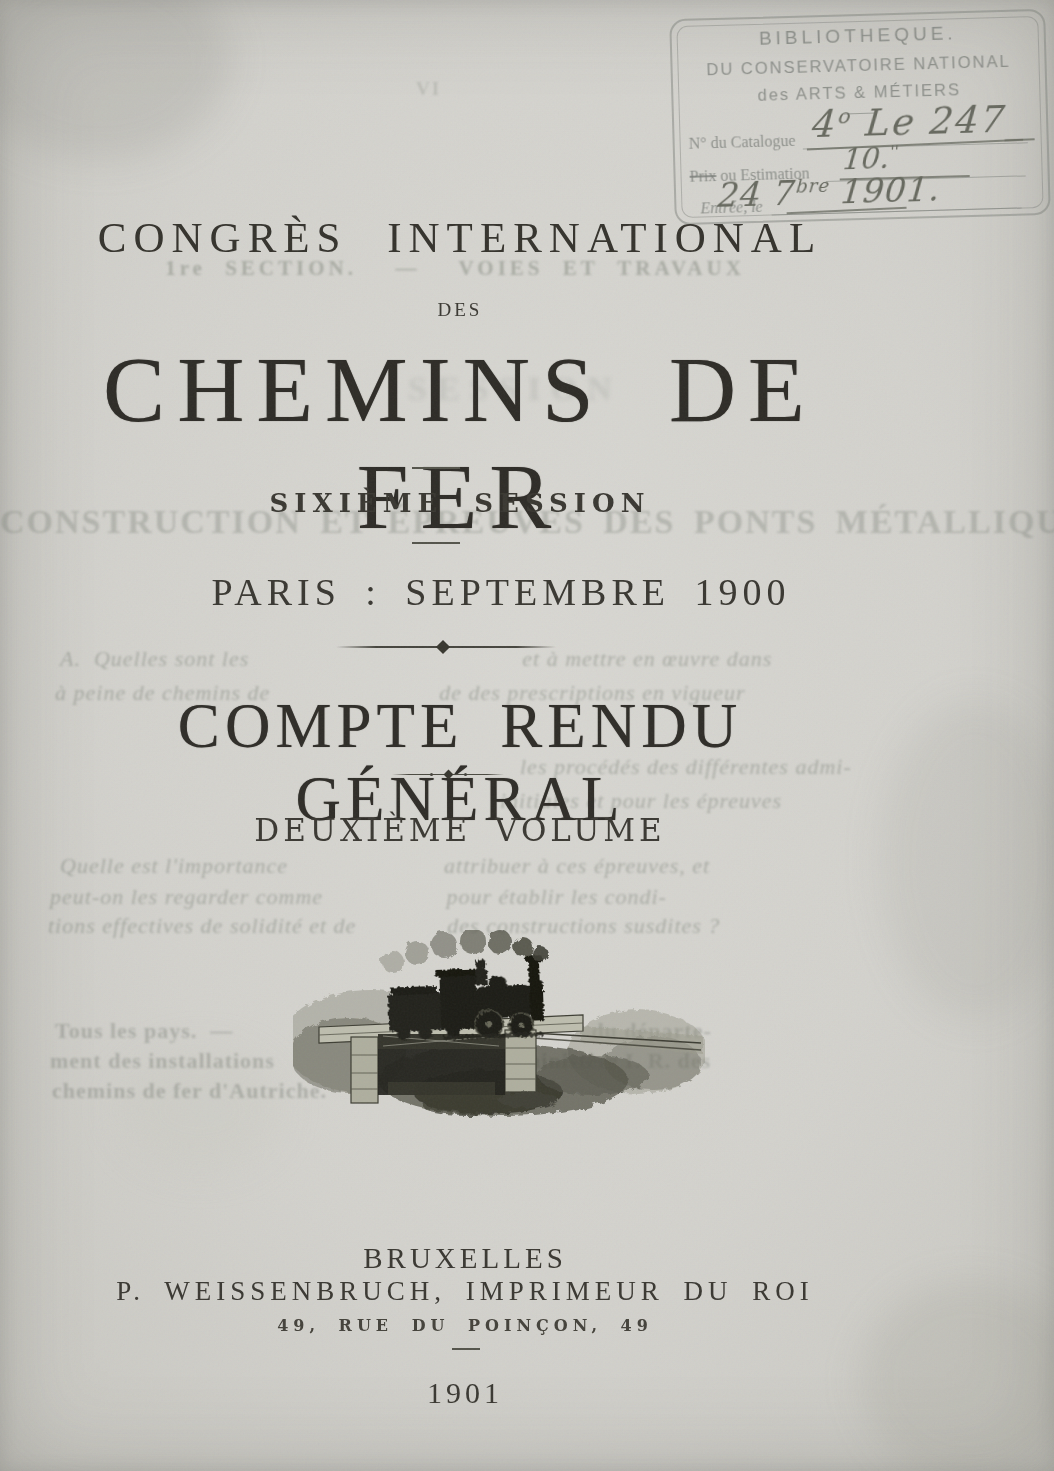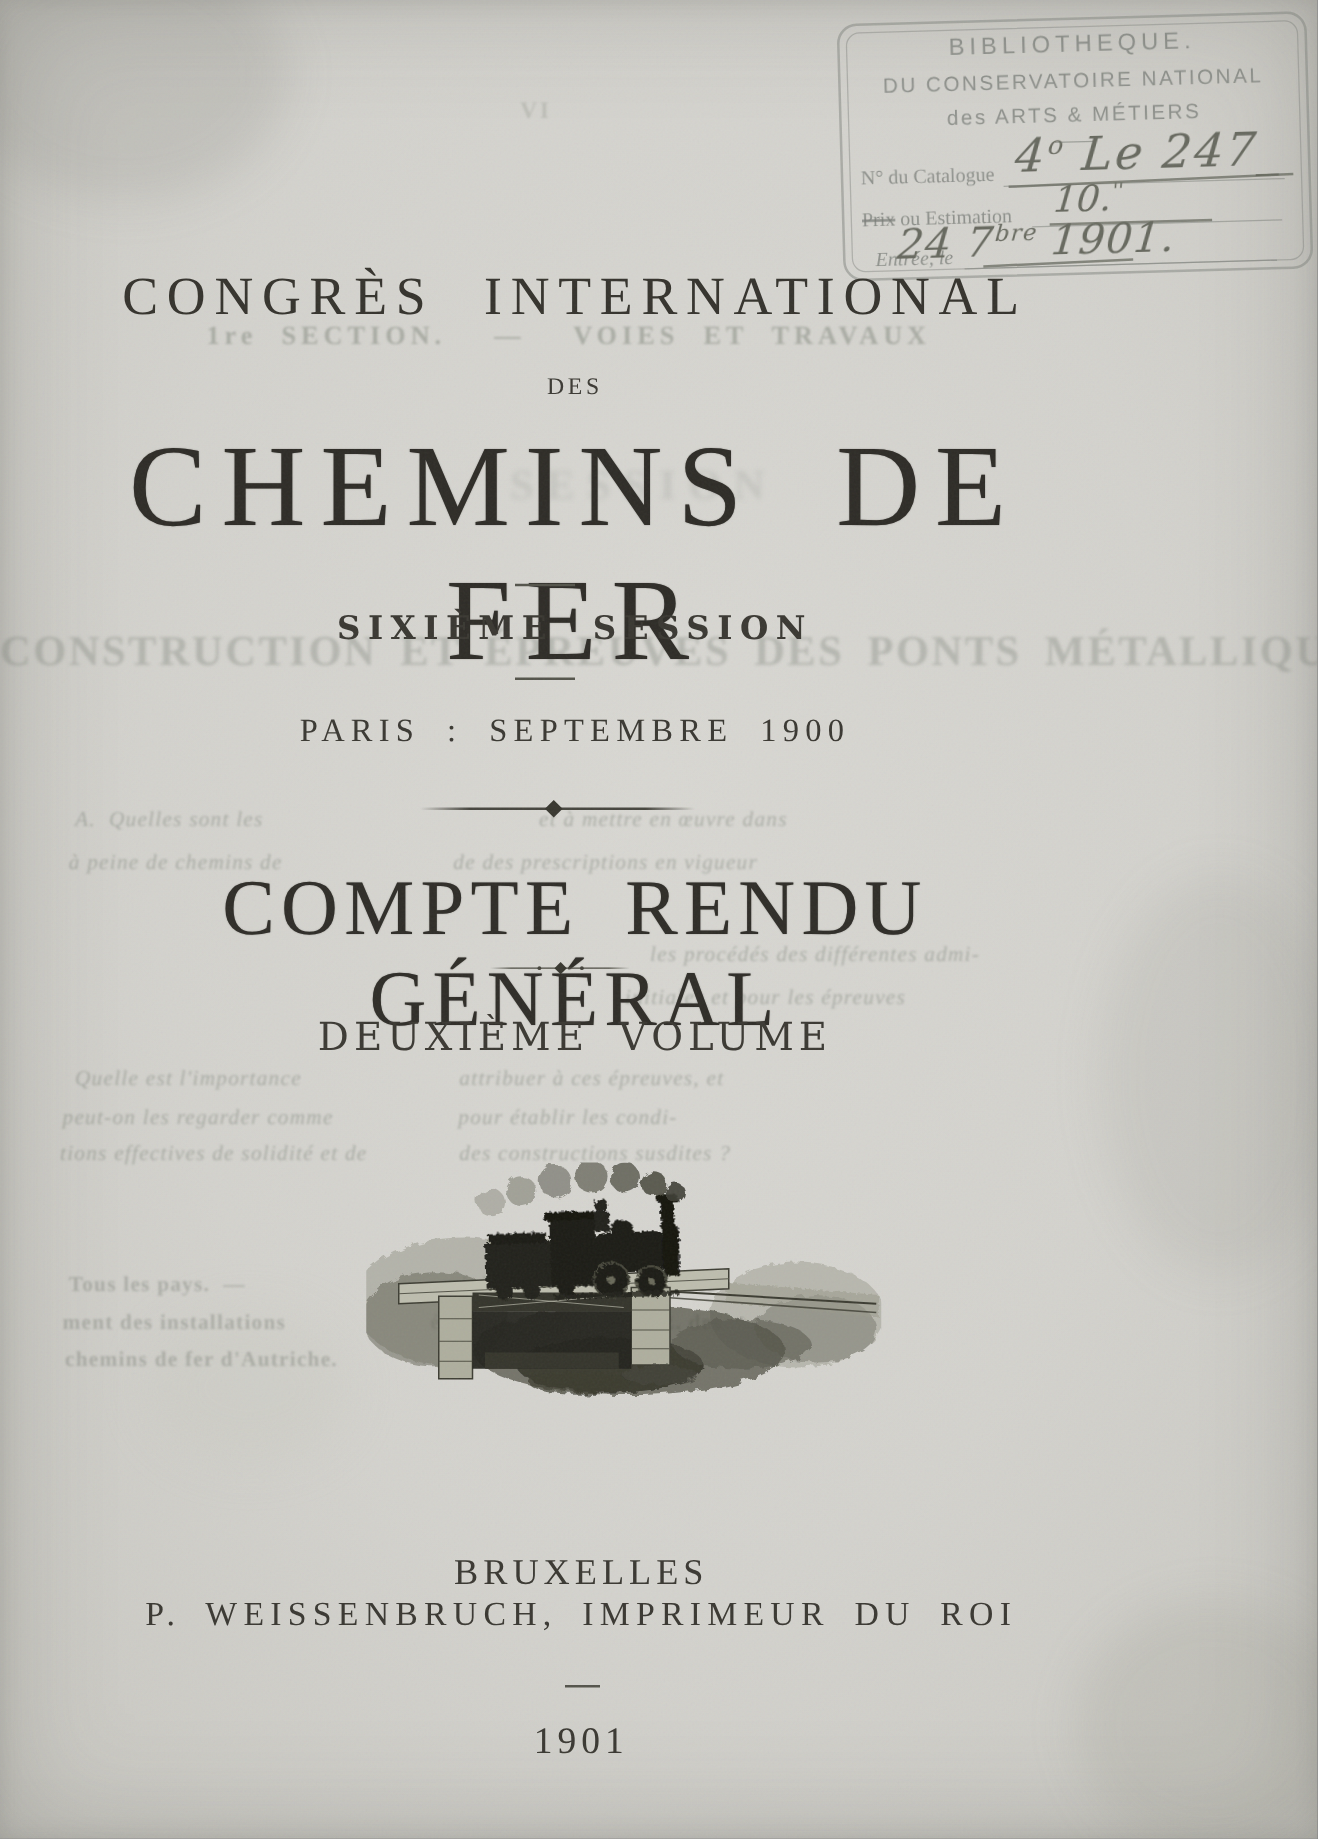--- a/index.html
+++ b/index.html
@@ -10,42 +10,42 @@
   }
   .abs{position:absolute;}
   
   .vignette{left:0;top:0;right:0;bottom:0;box-shadow:inset 0 0 90px rgba(90,90,82,.28), inset 0 0 18px rgba(90,90,82,.18);}
   .stain{border-radius:50%;filter:blur(18px);}
   .stain.s1{left:-30px;top:-40px;width:260px;height:200px;background:rgba(118,118,110,.16);}
   .stain.s2{left:880px;top:700px;width:190px;height:320px;background:rgba(130,130,120,.12);}
   .stain.s3{left:860px;top:1280px;width:220px;height:200px;background:rgba(125,125,115,.14);}
   .stain.s4{left:120px;top:1050px;width:160px;height:120px;background:rgba(200,200,192,.35);}
   
-  .ghost{color:rgba(108,114,104,.40);filter:blur(.8px);font-style:italic;font-size:17px;letter-spacing:1px;white-space:pre;}
+  .ghost{color:rgba(108,114,104,.40);filter:blur(.8px);font-style:italic;font-size:22px;letter-spacing:1px;white-space:pre;}
   .ghost-caps{font-style:normal;font-weight:bold;color:rgba(112,118,108,.42);filter:blur(.9px);white-space:pre;}
   .ghost-roman{font-style:normal;font-weight:600;color:rgba(108,114,104,.36);}
   .gfolio{left:416px;top:78px;font-size:19px;letter-spacing:2px;opacity:.55;}
   .gsection{left:0;top:256px;width:910px;text-align:center;font-size:21px;letter-spacing:4px;word-spacing:10px;}
   .gsession{left:408px;top:370px;font-size:34px;letter-spacing:10px;color:rgba(115,120,110,.16);filter:blur(2px);}
   .gponts{left:0;top:503px;width:1054px;text-align:center;font-size:34px;letter-spacing:2px;word-spacing:8px;color:rgba(116,122,112,.32);filter:blur(1.3px);}
   .g0{left:60px;top:646px;} .g1{left:55px;top:680px;}
   .g2{left:520px;top:754px;} .g3{left:500px;top:788px;} .g4{left:50px;top:828px;}
   .g5{left:60px;top:853px;font-style:italic;} .g6{left:50px;top:884px;} .g7{left:48px;top:913px;}
   .g8{left:55px;top:1018px;} .g9{left:50px;top:1048px;} .g10{left:52px;top:1078px;}
   
   .col{left:0;width:920px;text-align:center;color:#33312b;}
   .t-congres{top:213px;font-size:43px;letter-spacing:7px;word-spacing:22px;color:#35332d;}
   .t-des{top:299px;font-size:19px;letter-spacing:3px;color:#3b3933;}
   .t-chemins{top:336px;font-size:93px;letter-spacing:12px;word-spacing:28px;color:#2e2c27;text-shadow:0 0 1px rgba(46,44,39,.6);}
   .rule{background:#54544b;height:2px;}
   .r1{left:412px;top:467px;width:48px;}
   .r2{left:412px;top:542px;width:48px;}
   .r3{left:452px;top:1348px;width:28px;}
   .t-sixieme{top:488px;font-family:"DejaVu Serif",serif;font-weight:bold;font-size:26px;letter-spacing:6px;word-spacing:16px;color:#3a3832;}
-  .t-paris{top:570px;font-size:26px;letter-spacing:5px;word-spacing:10px;color:#3a3832;}
+  .t-paris{top:570px;font-size:38px;letter-spacing:5px;word-spacing:10px;color:#3a3832;padding-left:41px;}
   .orn1{left:336px;top:641px;width:220px;height:12px;}
   .orn1 .line{position:absolute;left:0;top:5px;width:100%;height:1.5px;background:linear-gradient(to right,transparent,#46453e 18%,#46453e 82%,transparent);}
   .orn1 .dia{position:absolute;left:102px;top:1px;width:10px;height:10px;background:#38372f;transform:rotate(45deg);}
   .t-compte{top:690px;font-size:63px;letter-spacing:5px;word-spacing:16px;color:#2f2d28;text-shadow:0 0 1px rgba(47,45,40,.55);}
   .orn2{left:392px;top:770px;width:112px;height:10px;}
   .orn2 .line{position:absolute;left:0;top:4px;width:100%;height:1px;background:linear-gradient(to right,transparent,#4a4940 15%,#4a4940 85%,transparent);}
   .orn2 .dia{position:absolute;left:53px;top:1px;width:7px;height:7px;background:#38372f;transform:rotate(45deg);}
   .orn2 .dot{position:absolute;top:3px;width:3px;height:3px;border-radius:50%;background:#45443c;}
   .orn2 .d1{left:38px;} .orn2 .d2{left:72px;}
   .t-deuxieme{top:812px;font-family:"DejaVu Serif",serif;font-weight:normal;font-size:31px;letter-spacing:4px;word-spacing:10px;color:#3b3933;}
@@ -234,20 +234,21 @@
 
       <g filter="url(#rough)">
         <ellipse cx="170" cy="176" rx="40" ry="9" fill="#3a3a30" opacity="0.7"></ellipse>
         <ellipse cx="235" cy="170" rx="30" ry="8" fill="#45453a" opacity="0.6"></ellipse>
       </g>
     </svg>
   </div>
 
   <div class="abs col col2 t-bruxelles">BRUXELLES</div>
   <div class="abs col col2 t-printer">P. WEISSENBRUCH, IMPRIMEUR DU ROI</div>
+  <div class="abs col col2 t-address">49, RUE DU POINÇON, 49</div>
   <div class="abs rule r3"></div>
   <div class="abs col col2 t-year">1901</div>
 
   <svg class="abs grain-overlay" width="1054" height="1471">
     <filter id="paperNoise">
         <feTurbulence type="fractalNoise" baseFrequency="0.55" numOctaves="2"></feTurbulence>
       </filter>
     <rect width="1054" height="1471" filter="url(#paperNoise)"></rect>
   </svg>
 

